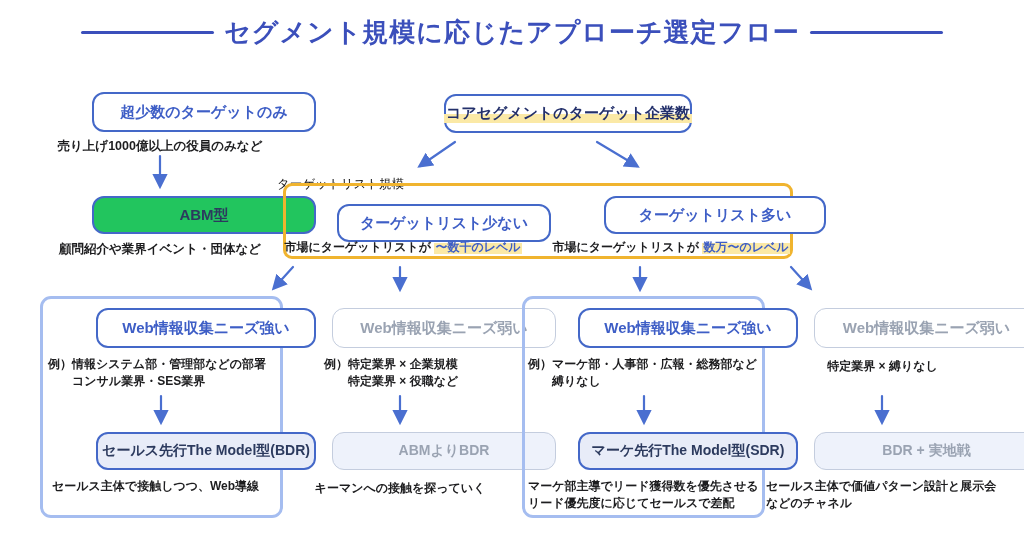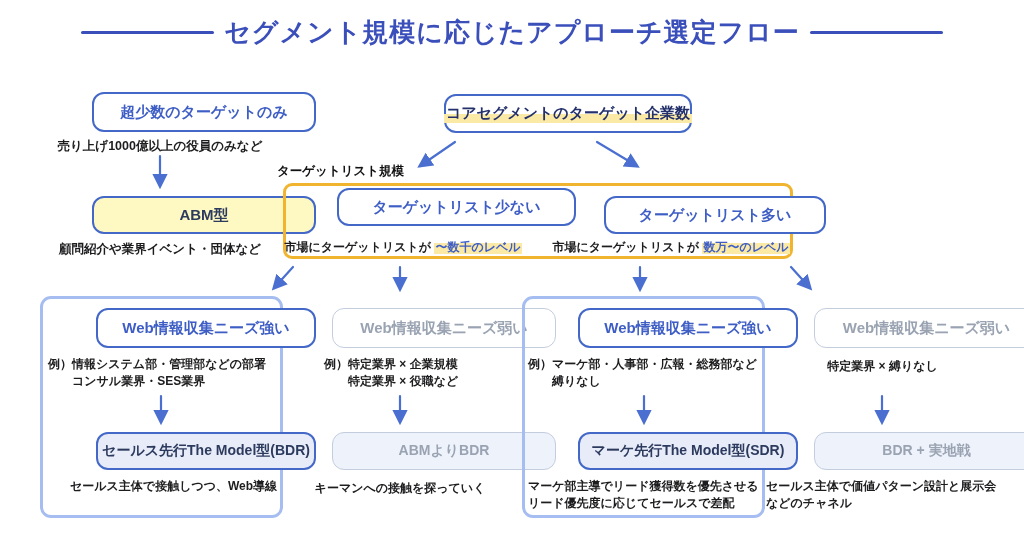--- a/index.html
+++ b/index.html
@@ -11,33 +11,33 @@
                display:flex; align-items:center; justify-content:center; gap:10px; }
   .title-line { width:133px; height:3px; background:#3b4fbb; border-radius:2px; }
   .page-title { font-size:26px; font-weight:800; color:#3b4fbb; letter-spacing:1px; white-space:nowrap; }
 
   
   .fbox { position:absolute; display:flex; align-items:center; justify-content:center;
           border-radius:12px; background:#ffffff; white-space:nowrap;margin-left:44px; }
   .fbox.blue-border { border:2px solid #4468c8; }
   .fbox.blue-text { color:#3e5ec6; font-weight:700; font-size:15px; }
   .fbox.dark-text { color:#2c3a5e; font-weight:700; font-size:15px; }
-  .fbox.lavender { background:#fef9c3; }
+  .fbox.lavender { background:#22c55e; }
   .fbox.weak { border:1.5px solid #c4cdde; color:#9aa3b2; font-weight:700; font-size:15px; }
   .fbox.weak-fill { background:#eef2fb; border:1.5px solid #c4cdde; color:#9aa3b2; font-weight:700; font-size:14px; }
   .fbox.result-strong { background:#e8ecf8; border:2px solid #4468c8; color:#2c3a5e; font-weight:700; font-size:14px;text-align:right; }
 
   .caption { position:absolute; font-size:12.5px; font-weight:700; color:#1d1d1f; line-height:1.45; }
   .caption.center { text-align:center; }
   .indent { padding-left:2em; }
 
   
   .yellow-container { position:absolute; left:283px; top:183px; width:510px; height:76px;
                       border:3.5px solid #f0b42f; border-radius:9px; background:transparent; }
-  .section-label { position:absolute; left:277px; top:163px; font-size:12.5px; font-weight:700; color:#111111; }
+  .section-label { position:absolute; left:277px; top:176px; font-size:12.5px; font-weight:400; color:#111111; }
   .hl-yellow { color:#3e5ec6; background:linear-gradient(transparent 22%, #fbe9a6 22%); padding:0 1px; }
   .core-hl { background:linear-gradient(transparent 54%, #fbe9a6 54%); padding:0 2px; color:#23306b; }
 
   
   .col-container { position:absolute; top:296px; width:243px; height:222px;
                    border:3.5px solid #a5bdf0; border-radius:11px; background:transparent; }
 
   .arrows-overlay { position:absolute; left:0; top:0; width:1024px; height:542px; pointer-events:none; }
 </style>
 </head>
@@ -77,34 +77,34 @@
   <div class="fbox blue-border dark-text lavender" style="left:48px; top:196px; width:224px; height:38px;">ABM型</div>
   <div class="caption center" style="left:32px; top:240px; width:256px;">顧問紹介や業界イベント・団体など</div>
 
   <div class="fbox blue-border" style="left:400px; top:94px; width:248px; height:39px; font-weight:800; font-size:15px;">
     <span class="core-hl">コアセグメントのターゲット企業数</span>
   </div>
 
   <div class="section-label">ターゲットリスト規模</div>
   <div class="yellow-container"></div>
 
-  <div class="fbox blue-border blue-text" style="left:293px; top:188px; width:239px; height:38px;">ターゲットリスト少ない</div>
+  <div class="fbox blue-border blue-text" style="left:293px; top:204px; width:214px; height:38px;">ターゲットリスト少ない</div>
   <div class="caption center" style="left:283px; top:239px; width:240px; font-size:12px;"><span>市場にターゲットリストが </span><span class="hl-yellow">〜数千のレベル</span></div>
 
   <div class="fbox blue-border blue-text" style="left:560px; top:196px; width:222px; height:38px;">ターゲットリスト多い</div>
   <div class="caption center" style="left:551px; top:239px; width:240px; font-size:12px;"><span>市場にターゲットリストが </span><span class="hl-yellow">数万〜のレベル</span></div>
 
   <div class="col-container" style="left:40px;"></div>
   <div class="fbox blue-border blue-text" style="left:52px; top:308px; width:220px; height:40px;">Web情報収集ニーズ強い</div>
   <div class="caption" style="left:48px; top:356px; width:234px; font-size:12px;">
     <div>例）情報システム部・管理部などの部署</div>
     <div class="indent">コンサル業界・SES業界</div>
   </div>
   <div class="fbox result-strong" style="left:52px; top:432px; width:220px; height:38px;">セールス先行The Model型(BDR)</div>
-  <div class="caption" style="left:70px; top:478px; width:226px; font-size:12px;">
+  <div class="caption" style="left:52px; top:478px; width:226px; font-size:12px;">
     <div>セールス主体で接触しつつ、Web導線</div>
   </div>
 
   <div class="fbox weak" style="left:288px; top:308px; width:224px; height:40px;">Web情報収集ニーズ弱い</div>
   <div class="caption" style="left:288px; top:356px; width:224px; font-size:12px; padding-left:36px;">
     <div>例）特定業界 × 企業規模</div>
     <div class="indent">特定業界 × 役職など</div>
   </div>
   <div class="fbox weak-fill" style="left:288px; top:432px; width:224px; height:38px;">ABMよりBDR</div>
   <div class="caption center" style="left:288px; top:480px; width:224px; font-size:12px;">キーマンへの接触を探っていく</div>

